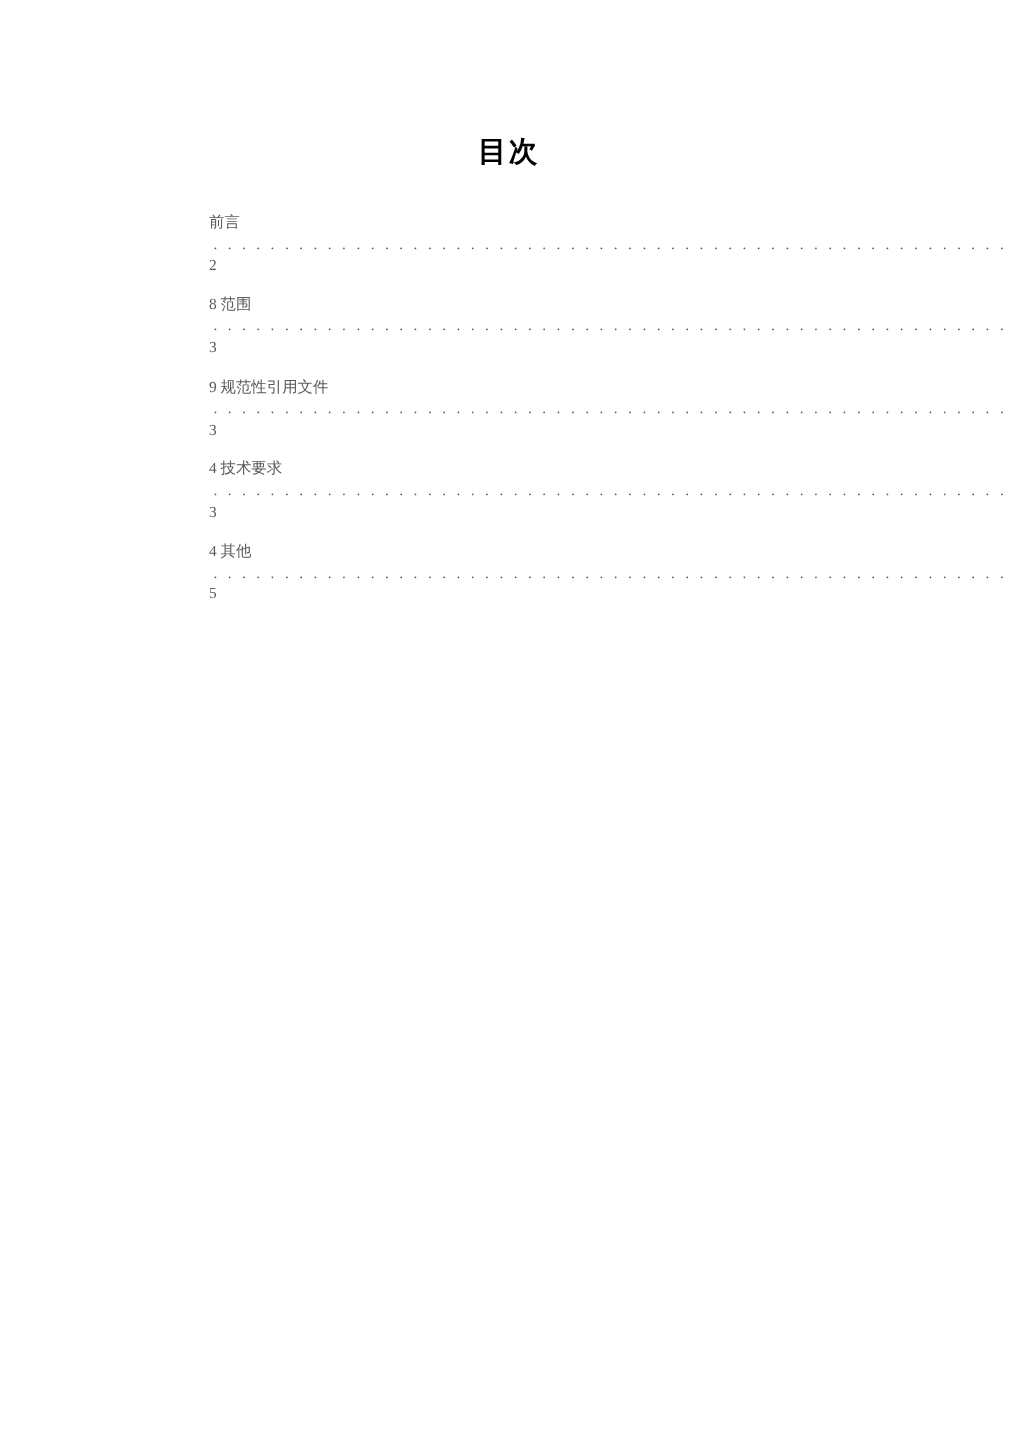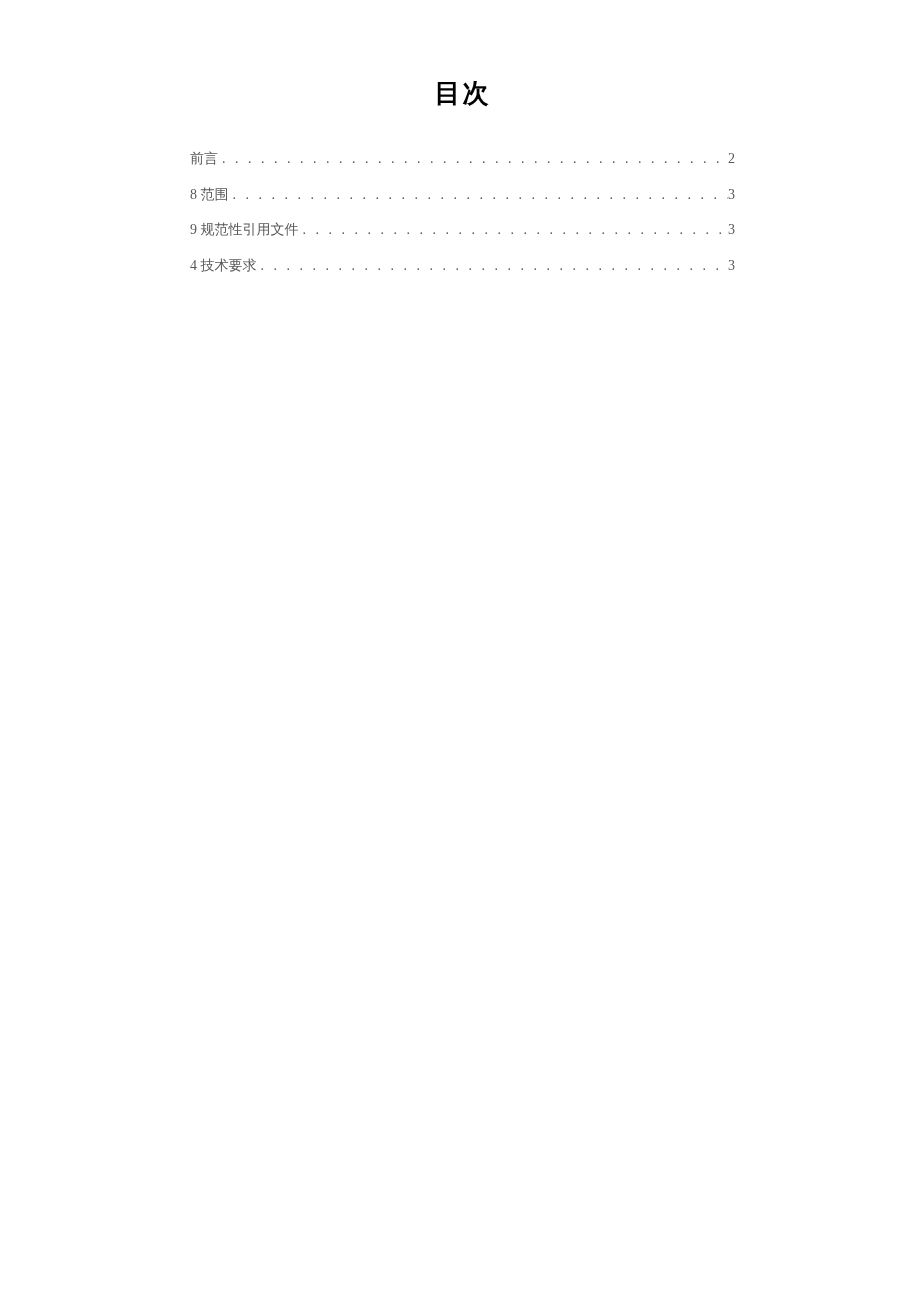--- a/index.html
+++ b/index.html
@@ -9,37 +9,38 @@
     }
     body {
       width: 920px;
       height: 1301px;
       background: #ffffff;
       font-family: "SimSun", "宋体", serif;
       color: #595959;
       position: relative;
     }
     .page-content {
-      padding: 76px 185px 0 190px;
+      padding: 120px 185px 0 190px;
     }
     .title {
       text-align: center;
       font-size: 26px;
       font-weight: bold;
       color: #000000;
       margin-bottom: 38px;
       letter-spacing: 2px;
     }
     .toc-entry {
       display: flex;
       align-items: baseline;
       font-size: 14px;
       margin-bottom: 16px;
       line-height: 1.4;
       color: #595959;
+      flex-direction: column;
     }
     .toc-label {
       white-space: nowrap;
       flex-shrink: 0;
     }
     .toc-dots {
       flex: 1;
       overflow: hidden;
       white-space: nowrap;
       letter-spacing: 3px;
@@ -86,14 +87,19 @@
     <span class="toc-dots"></span>
     <span class="toc-page">3</span>
   </div>
 
   <div class="toc-entry">
     <span class="toc-label">4 技术要求</span>
     <span class="toc-dots"></span>
     <span class="toc-page">3</span>
   </div>
 
+  <div class="toc-entry">
+    <span class="toc-label">4 其他</span>
+    <span class="toc-dots"></span>
+    <span class="toc-page">5</span>
+  </div>
 
 </div>
 
 </body></html>

